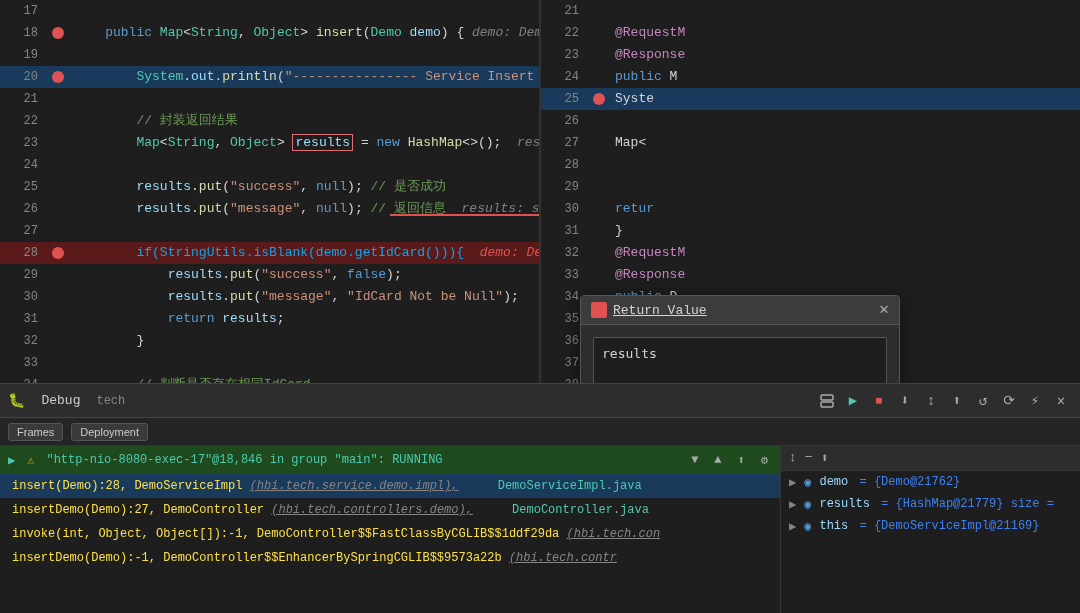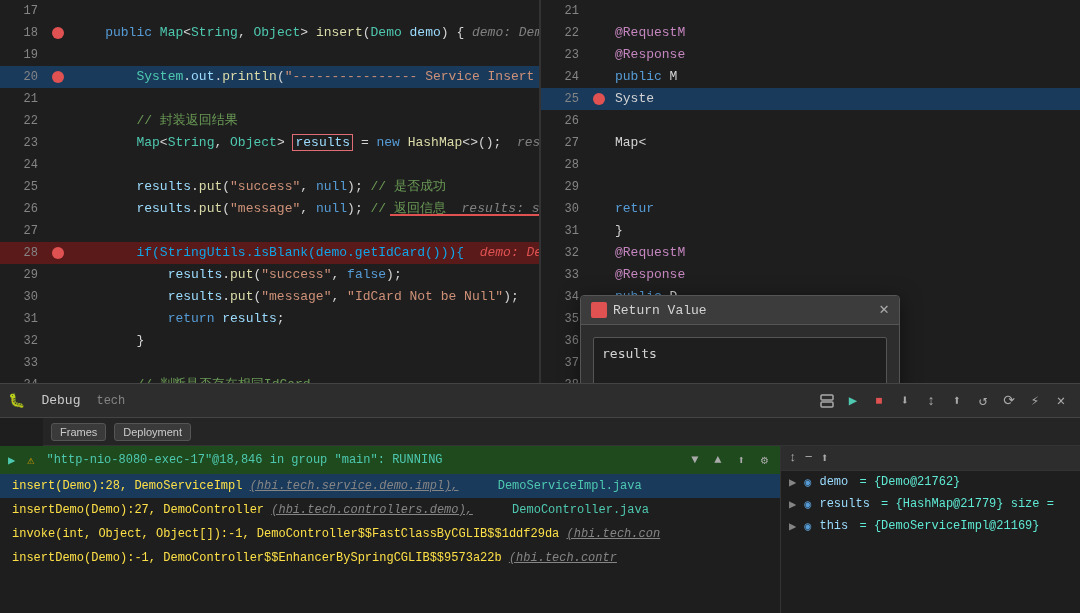--- a/index.html
+++ b/index.html
@@ -136,21 +136,20 @@
     .frames-bar {
       display: flex;
       align-items: center;
       background: #252525;
       height: 28px;
       padding: 0 8px;
       border-bottom: 1px solid #333;
       font-size: 12px;
       color: #ccc;
       gap: 8px;
-      margin-left: 43px;
     }
 
     .frames-btn {
       background: #3a3a3a;
       border: 1px solid #555;
       border-radius: 3px;
       padding: 2px 8px;
       color: #ccc;
       cursor: pointer;
       font-size: 11px;
@@ -192,21 +191,21 @@
     .var-item {
       display: flex;
       align-items: center;
       height: 22px;
       padding: 0 8px;
       font-size: 12px;
       gap: 4px;
     }
 
     .var-name { color: #9cdcfe; }
-    .var-eq { color: #5eead4; }
+    .var-eq { color: #3b82f6; }
     .var-expand { color: #858585; margin-right: 4px; cursor: pointer; }
 
     
     .bottom-right {
       width: 300px;
       border-left: 1px solid #333;
       background: #1e1e1e;
       display: flex;
       flex-direction: column;
     }
@@ -542,21 +541,21 @@
           <span class="line-num">38</span>
           <span class="line-gutter"></span>
           <span class="line-content">Demo</span>
         </div>
 
       </div>
     </div>
 
     <div class="dialog">
       <div class="dialog-title-bar">
-        <div style="display:flex; align-items:center;">
+        <div style="display:flex; align-items:center;text-decoration:underline;">
           <span class="dialog-title-icon"></span>
           <span class="dialog-title-text">Return Value</span>
         </div>
         <span class="dialog-close">✕</span>
       </div>
       <div class="dialog-body">
         <textarea class="dialog-input" style="">results</textarea>
       </div>
 
     </div>

